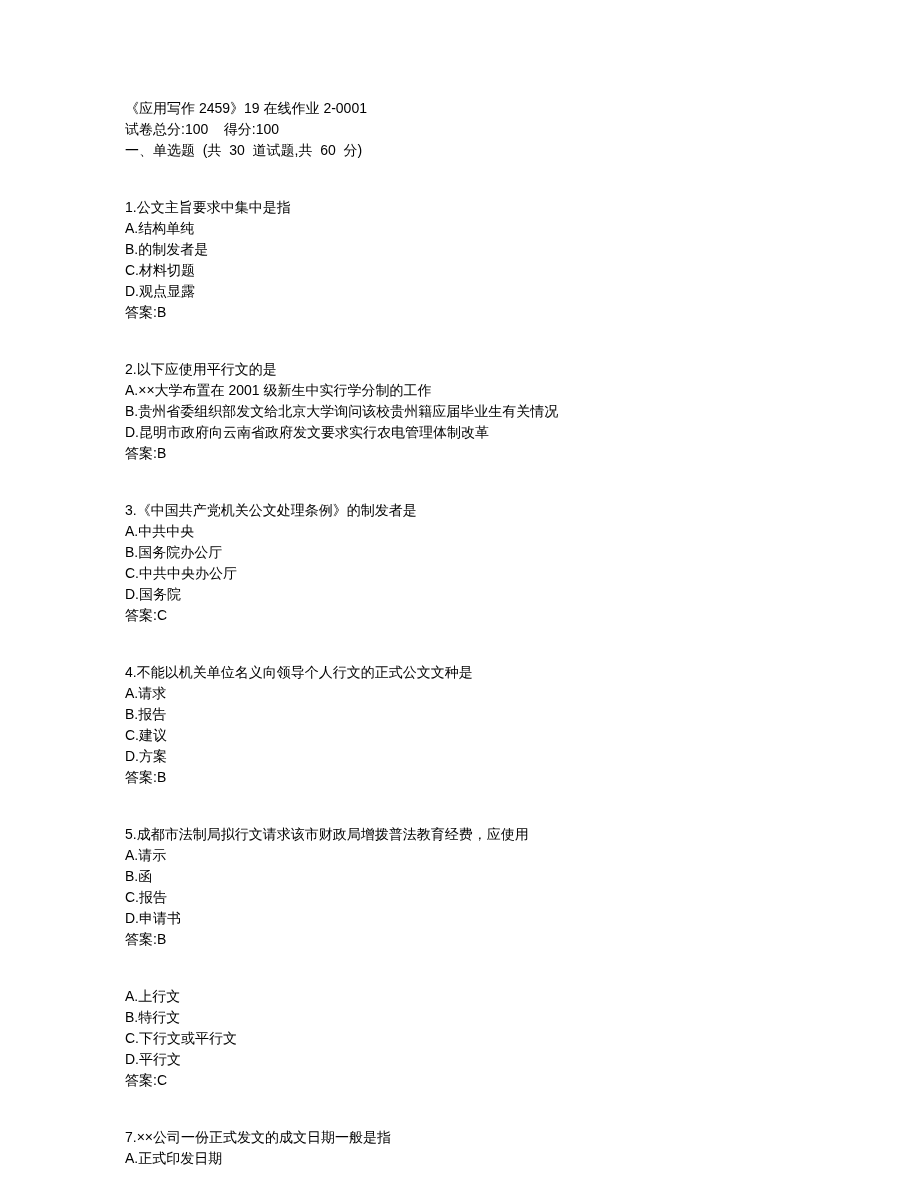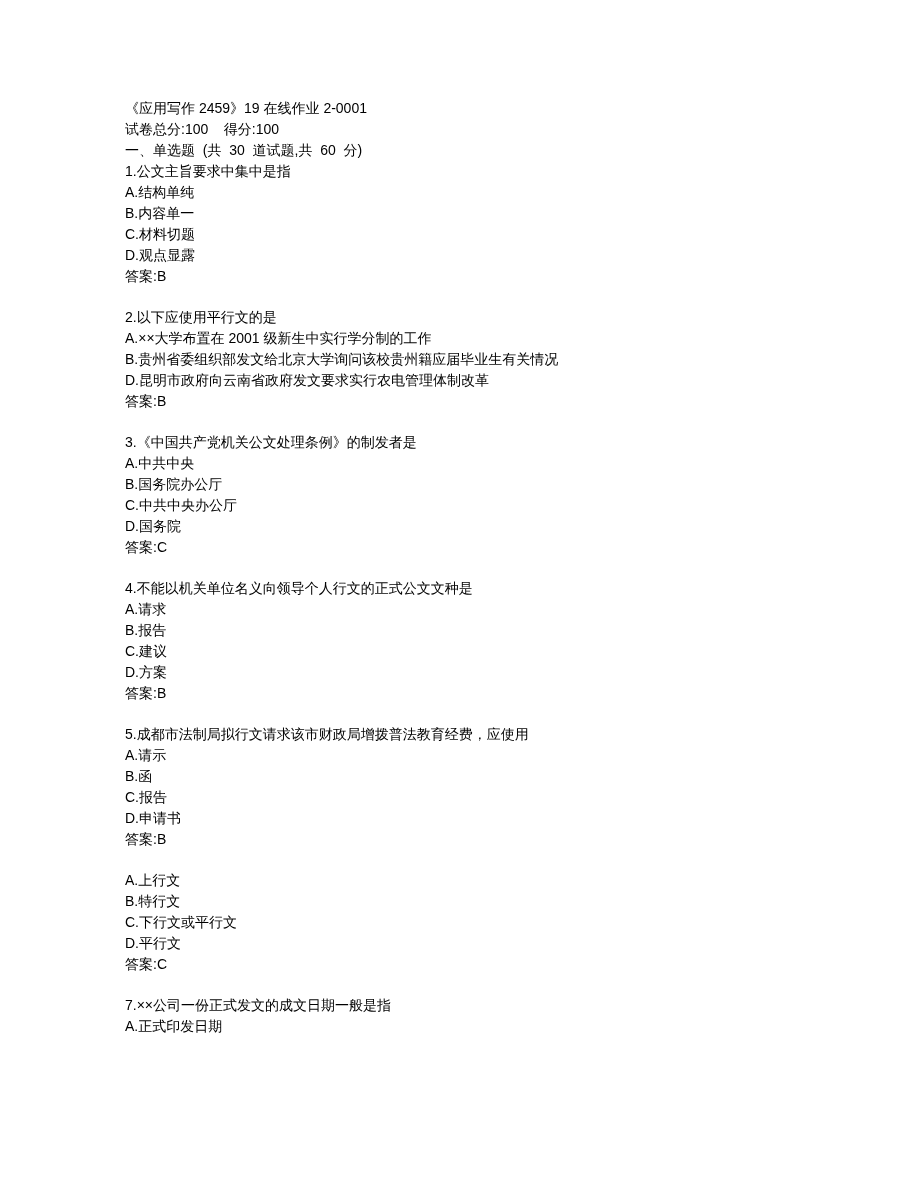--- a/index.html
+++ b/index.html
@@ -16,37 +16,38 @@
       min-height: 1191px;
       padding: 98px 125px 40px 125px;
       box-sizing: border-box;
     }
     .line {
       margin: 0;
       white-space: pre-wrap;
     }
     .block {
       margin-bottom: 20px;
+      margin-top: 36px;
     }
     .block:last-child {
       margin-bottom: 0;
     }
   </style>
 </head>
 <body>
 
 <div class="page">
   <p class="line">《应用写作 2459》19 在线作业 2-0001</p>
   <p class="line">试卷总分:100    得分:100</p>
   <p class="line">一、单选题  (共  30  道试题,共  60  分)</p>
 
   <div class="block">
     <p class="line">1.公文主旨要求中集中是指</p>
     <p class="line">A.结构单纯</p>
-    <p class="line">B.内容单一</p>
+    <p class="line">B.的制发者是</p>
     <p class="line">C.材料切题</p>
     <p class="line">D.观点显露</p>
     <p class="line">答案:B</p>
   </div>
 
   <div class="block">
     <p class="line">2.以下应使用平行文的是</p>
     <p class="line">A.××大学布置在 2001 级新生中实行学分制的工作</p>
     <p class="line">B.贵州省委组织部发文给北京大学询问该校贵州籍应届毕业生有关情况</p>
     <p class="line">D.昆明市政府向云南省政府发文要求实行农电管理体制改革</p>

